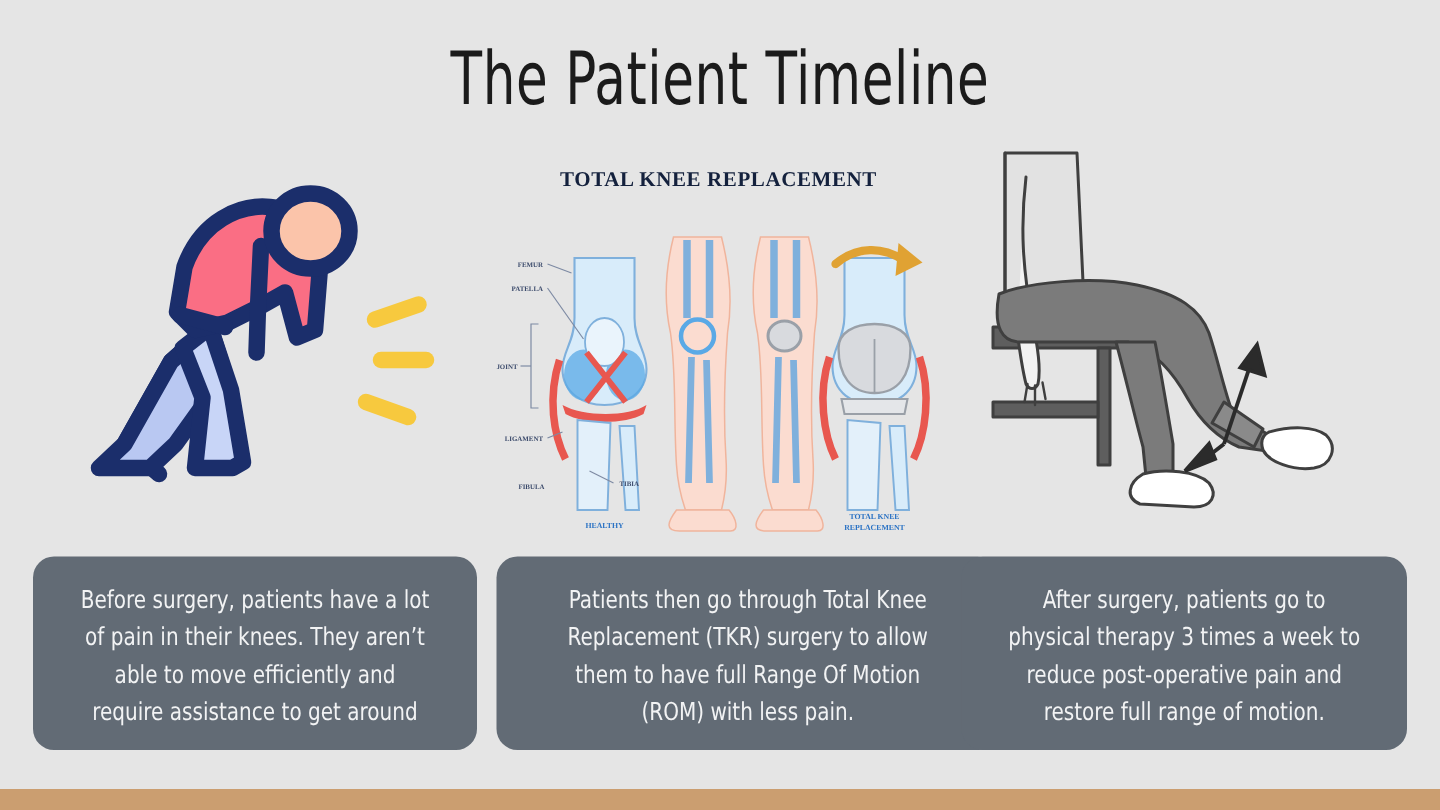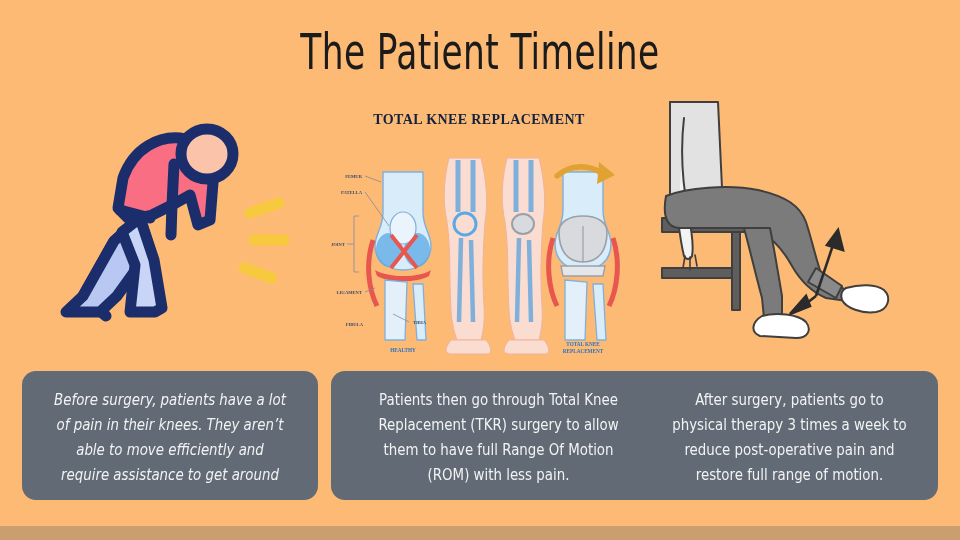--- a/index.html
+++ b/index.html
@@ -3,21 +3,21 @@
 <meta charset="utf-8">
 <style>
   html,body{margin:0;padding:0;}
   body{
     width:960px;height:540px;
     background:#ffffff;
     font-family:"Liberation Sans", sans-serif;
     overflow:hidden;
     position:relative;
   }
-  .slide{position:absolute;inset:0;background:#fdba74;}
+  .slide{position:absolute;inset:0;background:#e5e5e5;}
 
   
   .title{
     position:absolute;
     left:0;right:0;top:22px;
     text-align:center;
     font-family:"Liberation Sans Narrow","DejaVu Sans Condensed","Liberation Sans",sans-serif;
     font-size:49px;
     line-height:62px;
     letter-spacing:0.5px;
@@ -55,21 +55,21 @@
     width:100%;
     text-align:center;
     color:#f2f3f4;
     font-family:"Liberation Sans Narrow","DejaVu Sans Condensed","Liberation Sans",sans-serif;
     font-size:16.5px;
     line-height:25px;
     font-weight:400;
     transform:scaleX(0.9);
     transform-origin:center top;
   }
-  .cap1{left:22px;width:296px;font-style:italic;}
+  .cap1{left:22px;width:296px;}
   .cap2{left:331px;width:335px;}
   .cap3{left:641px;width:297px;}
 
   
   .bottom-bar{
     position:absolute;left:0;bottom:0;width:960px;height:14px;
     background:#cb9e70;
   }
 
   

